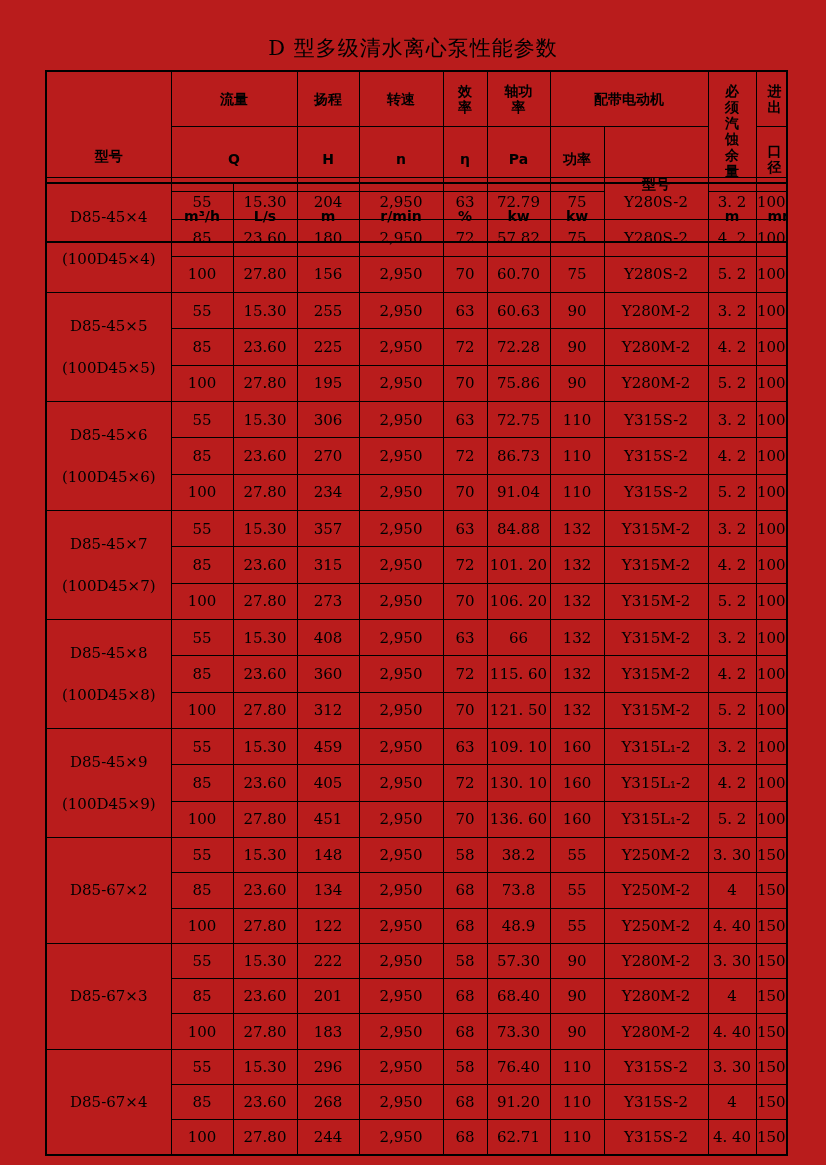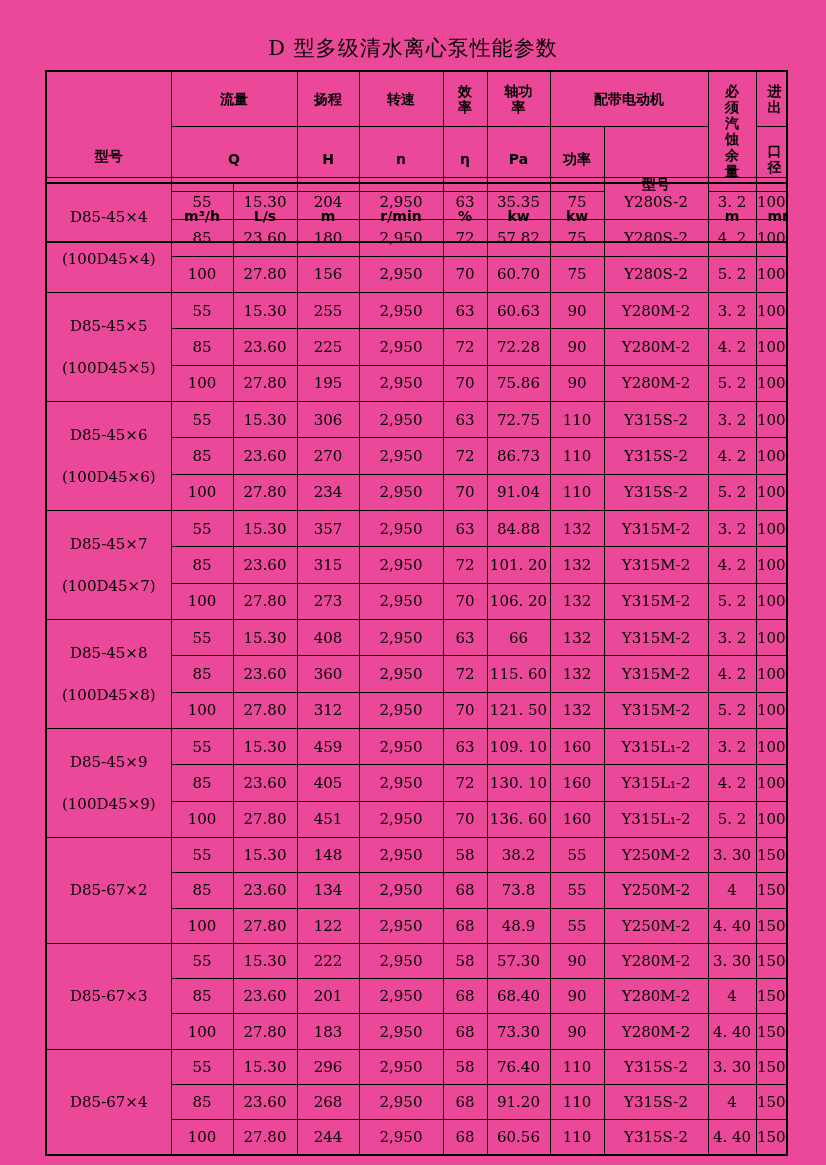--- a/index.html
+++ b/index.html
@@ -1,16 +1,16 @@
 <!DOCTYPE html>
 <html><head>
 <meta charset="utf-8">
 <style>
   html,body{margin:0;padding:0;background:#ffffff;}
-  #page{position:relative;width:826px;height:1165px;background:#ec4899;color:#000;
+  #page{position:relative;width:826px;height:1165px;background:#b91c1c;color:#000;
         font-family:"DejaVu Serif","Liberation Serif",serif;}
   #title{position:absolute;top:34px;left:0;width:826px;text-align:center;
          font-size:21px;letter-spacing:1px;font-family:"DejaVu Serif","Liberation Serif",serif;}
   table{border-collapse:collapse;table-layout:fixed;}
   
   #header-table{position:absolute;left:45px;top:70px;width:741px;border:2px solid #000;}
   #header-table th{border:1px solid #000;text-align:center;vertical-align:middle;
       font-family:"DejaVu Sans","Liberation Sans",sans-serif;font-weight:bold;
       font-size:14px;padding:11px;line-height:1.15;height:27px;overflow:hidden;}
   #header-table .unit{font-size:14px;text-align:center;}
@@ -104,21 +104,21 @@
         <tr>
           <td rowspan="3" class="model-cell">
             <div>D85-45×4</div>
             <div>(100D45×4)</div>
           </td>
           <td>55</td>
           <td>15.30</td>
           <td>204</td>
           <td>2,950</td>
           <td>63</td>
-          <td>35.35</td>
+          <td>72.79</td>
           <td>75</td>
           <td>Y280S-2</td>
           <td>3. 2</td>
           <td>100</td>
         </tr>
         <tr>
           <td>85</td>
           <td>23.60</td>
           <td>180</td>
           <td>2,950</td>
@@ -445,21 +445,21 @@
           <td>Y315S-2</td>
           <td>4</td>
           <td>150</td>
         </tr>
         <tr>
           <td>100</td>
           <td>27.80</td>
           <td>244</td>
           <td>2,950</td>
           <td>68</td>
-          <td>60.56</td>
+          <td>62.71</td>
           <td>110</td>
           <td>Y315S-2</td>
           <td>4. 40</td>
           <td>150</td>
         </tr>
       </tbody>
   </table>
 
 </div>
 

